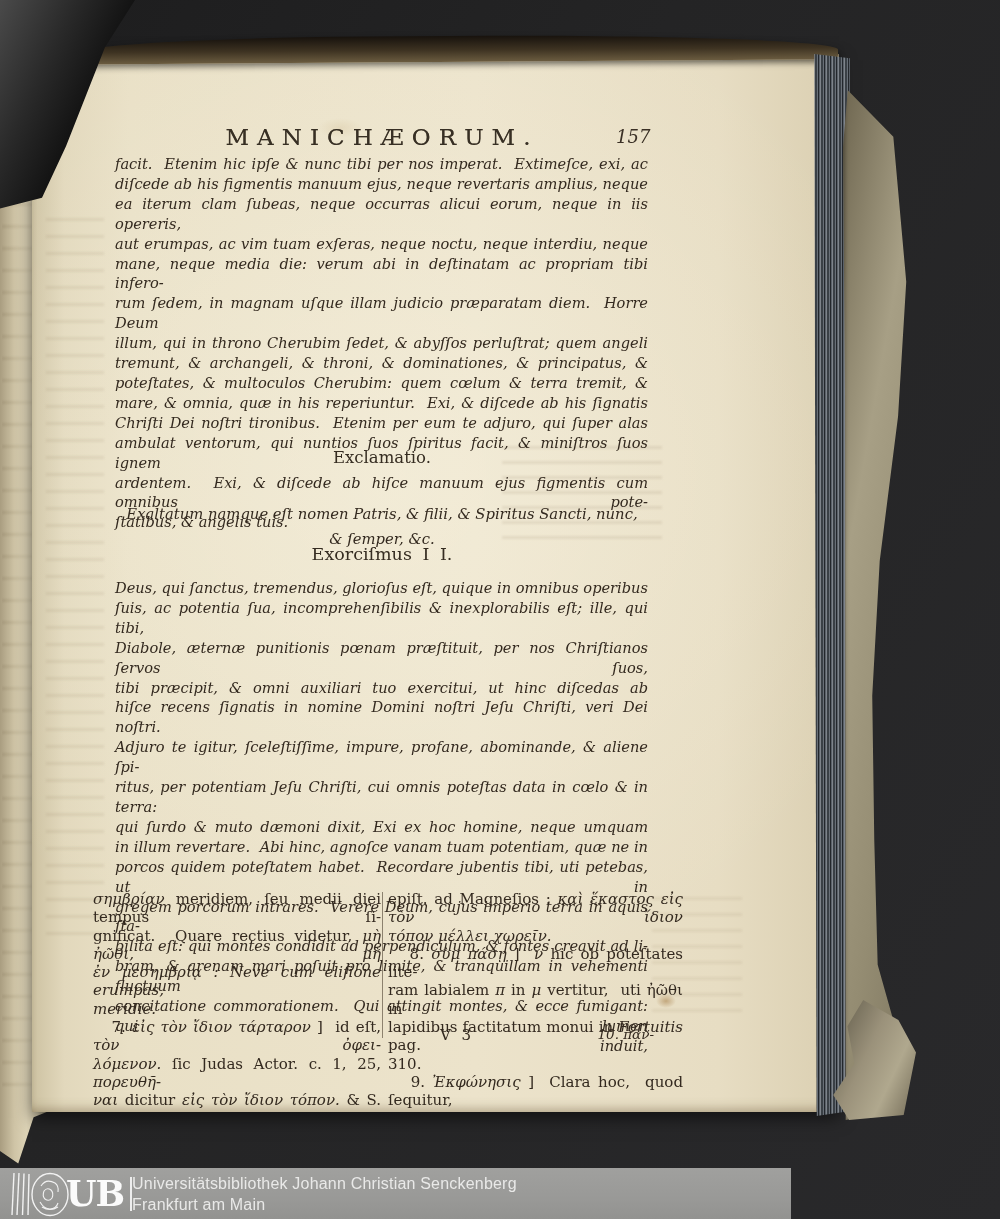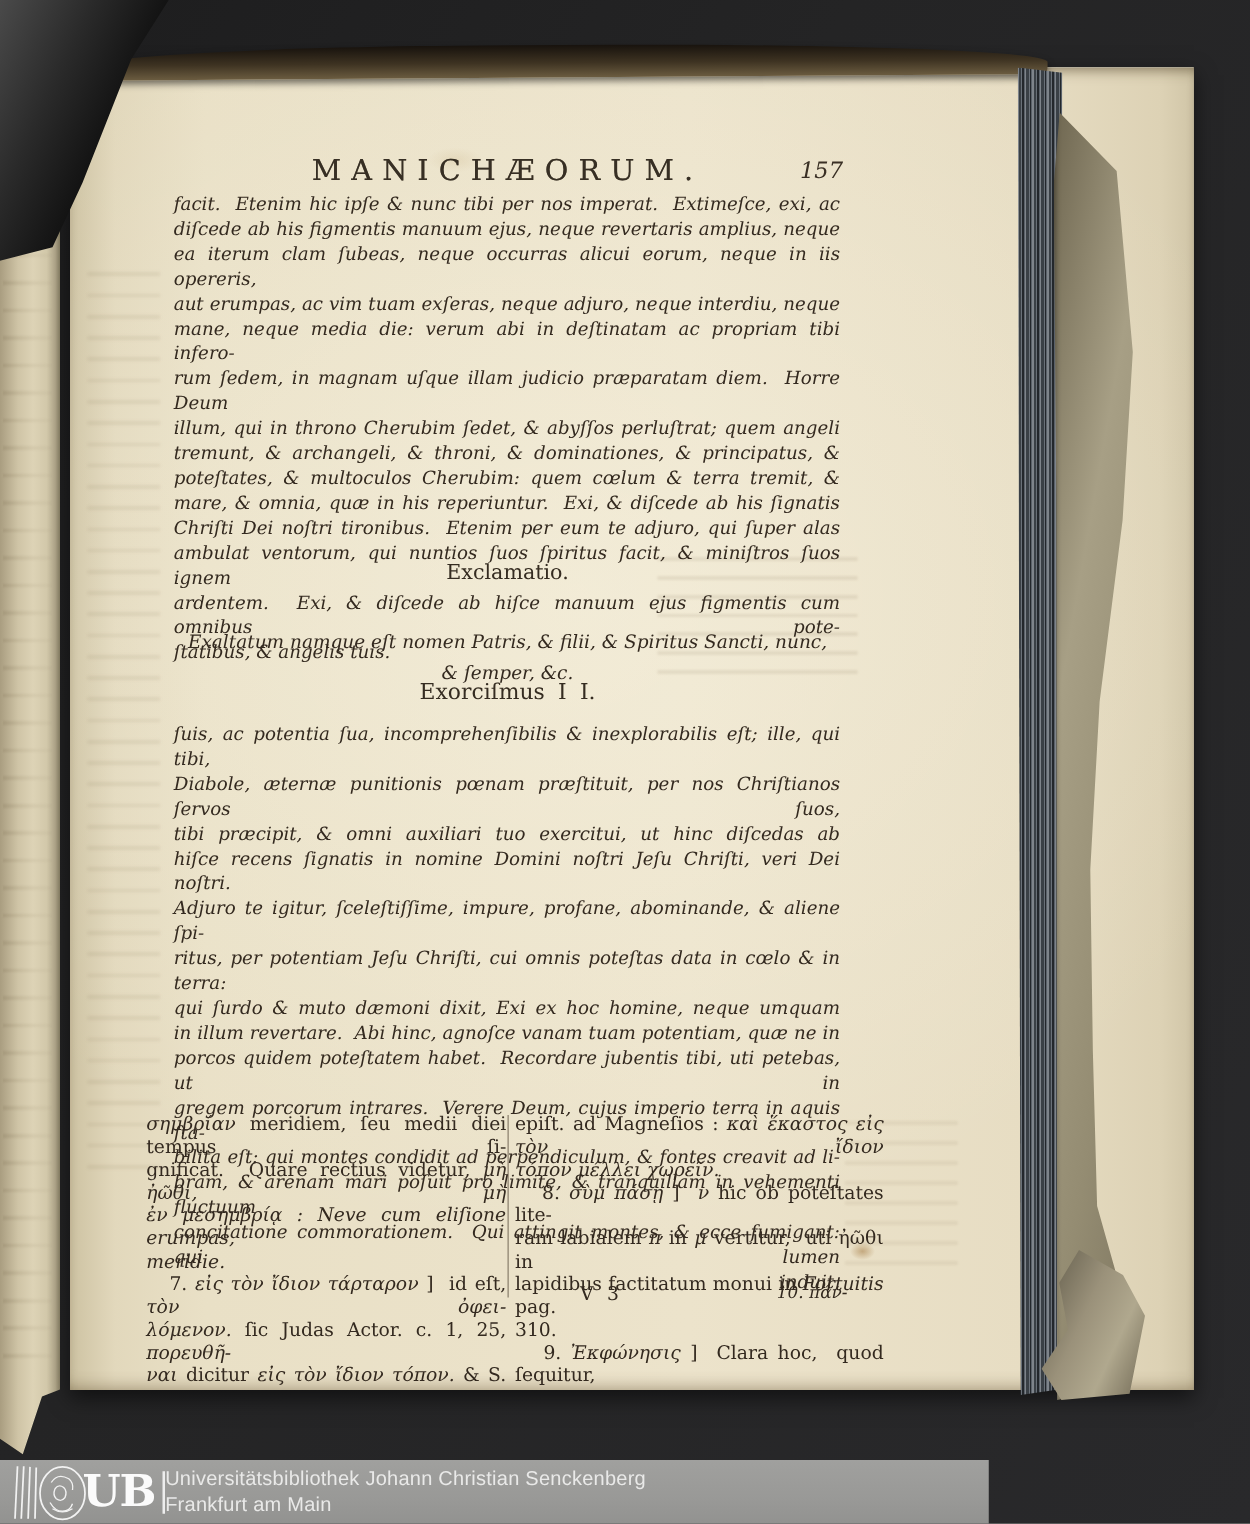--- a/index.html
+++ b/index.html
@@ -44,21 +44,21 @@
     clip-path:polygon(7% .5%,74% 5%,93% 19%,81% 32%,54% 46%,43% 59%,46% 73%,51% 85%,81% 92%,74% 99%,4% 100%,3% 30%,0 6%);
     box-shadow:inset 2px 0 4px rgba(0,0,0,.35);
   }
   .flap-bottom{
     position:absolute;left:828px;top:995px;width:88px;height:125px;z-index:5;
     background:linear-gradient(115deg,#555040 0%,#9a917a 45%,#b0a88e 70%,#6f6753 100%);
     clip-path:polygon(40% 4%,80% 20%,100% 46%,86% 96%,24% 100%,6% 80%,30% 55%,22% 25%);
   }
   
   .page{
-    position:absolute;left:56px;top:54px;width:899px;height:1058px;z-index:2;
+    position:absolute;left:32px;top:54px;width:807px;height:1058px;z-index:2;
     background:
       radial-gradient(120% 90% at 45% 40%,rgba(255,252,238,.35) 0%,rgba(255,250,230,0) 55%),
       linear-gradient(90deg,#cdc2a2 0%,#e2d8bc 4%,#e9e0c6 12%,#ece3cb 55%,#e7ddc3 85%,#ddd2b5 97%,#d0c5a7 100%),
       #e8dfc5;
     box-shadow:inset 0 8px 10px -6px rgba(60,45,20,.55), inset 0 -10px 12px -8px rgba(90,70,40,.45), 0 6px 16px rgba(0,0,0,.55);
     overflow:hidden;
     color:#33291f;
     text-decoration:underline;
   }
   .page .stain1{position:absolute;left:624px;top:940px;width:20px;height:14px;border-radius:50%;
@@ -139,40 +139,41 @@
   <div class="stain1"></div>
   <div class="stain2"></div>
 
   <div class="pg-title">MANICHÆORUM.</div>
   <div class="pg-num">157</div>
 
   <div class="para p1">
       <div class="tline">facit.  Etenim hic ipſe &amp; nunc tibi per nos imperat.  Extimeſce, exi, ac</div>
       <div class="tline">diſcede ab his figmentis manuum ejus, neque revertaris amplius, neque</div>
       <div class="tline">ea iterum clam ſubeas, neque occurras alicui eorum, neque in iis opereris,</div>
-      <div class="tline">aut erumpas, ac vim tuam exſeras, neque adjuro, neque interdiu, neque</div>
+      <div class="tline">aut erumpas, ac vim tuam exſeras, neque noctu, neque interdiu, neque</div>
       <div class="tline">mane, neque media die: verum abi in deſtinatam ac propriam tibi infero-</div>
       <div class="tline">rum ſedem, in magnam uſque illam judicio præparatam diem.  Horre Deum</div>
       <div class="tline">illum, qui in throno Cherubim ſedet, &amp; abyſſos perluſtrat; quem angeli</div>
       <div class="tline">tremunt, &amp; archangeli, &amp; throni, &amp; dominationes, &amp; principatus, &amp;</div>
       <div class="tline">poteſtates, &amp; multoculos Cherubim: quem cœlum &amp; terra tremit, &amp;</div>
       <div class="tline">mare, &amp; omnia, quæ in his reperiuntur.  Exi, &amp; diſcede ab his ſignatis</div>
       <div class="tline">Chriſti Dei noſtri tironibus.  Etenim per eum te adjuro, qui ſuper alas</div>
       <div class="tline">ambulat ventorum, qui nuntios ſuos ſpiritus facit, &amp; miniſtros ſuos ignem</div>
       <div class="tline">ardentem.  Exi, &amp; diſcede ab hiſce manuum ejus figmentis cum omnibus pote-</div>
       <div class="tline">ſtatibus, &amp; angelis tuis.</div>
     </div>
 
   <div class="heading h-excl">Exclamatio.</div>
   <div class="excl-l excl-l1">Exaltatum namque eſt nomen Patris, &amp; filii, &amp; Spiritus Sancti, nunc,</div>
   <div class="excl-l excl-l2">&amp; ſemper, &amp;c.</div>
 
   <div class="heading h-exo">Exorciſmus  I I.</div>
 
   <div class="para p2">
+      <div class="tline">Deus, qui ſanctus, tremendus, glorioſus eſt, quique in omnibus operibus</div>
       <div class="tline">ſuis, ac potentia ſua, incomprehenſibilis &amp; inexplorabilis eſt; ille, qui tibi,</div>
       <div class="tline">Diabole, æternæ punitionis pœnam præſtituit, per nos Chriſtianos ſervos ſuos,</div>
       <div class="tline">tibi præcipit, &amp; omni auxiliari tuo exercitui, ut hinc diſcedas ab</div>
       <div class="tline">hiſce recens ſignatis in nomine Domini noſtri Jeſu Chriſti, veri Dei noſtri.</div>
       <div class="tline">Adjuro te igitur, ſceleſtiſſime, impure, profane, abominande, &amp; aliene ſpi-</div>
       <div class="tline">ritus, per potentiam Jeſu Chriſti, cui omnis poteſtas data in cœlo &amp; in terra:</div>
       <div class="tline">qui ſurdo &amp; muto dæmoni dixit, Exi ex hoc homine, neque umquam</div>
       <div class="tline">in illum revertare.  Abi hinc, agnoſce vanam tuam potentiam, quæ ne in</div>
       <div class="tline">porcos quidem poteſtatem habet.  Recordare jubentis tibi, uti petebas, ut in</div>
       <div class="tline">gregem porcorum intrares.  Verere Deum, cujus imperio terra in aquis ſta-</div>

